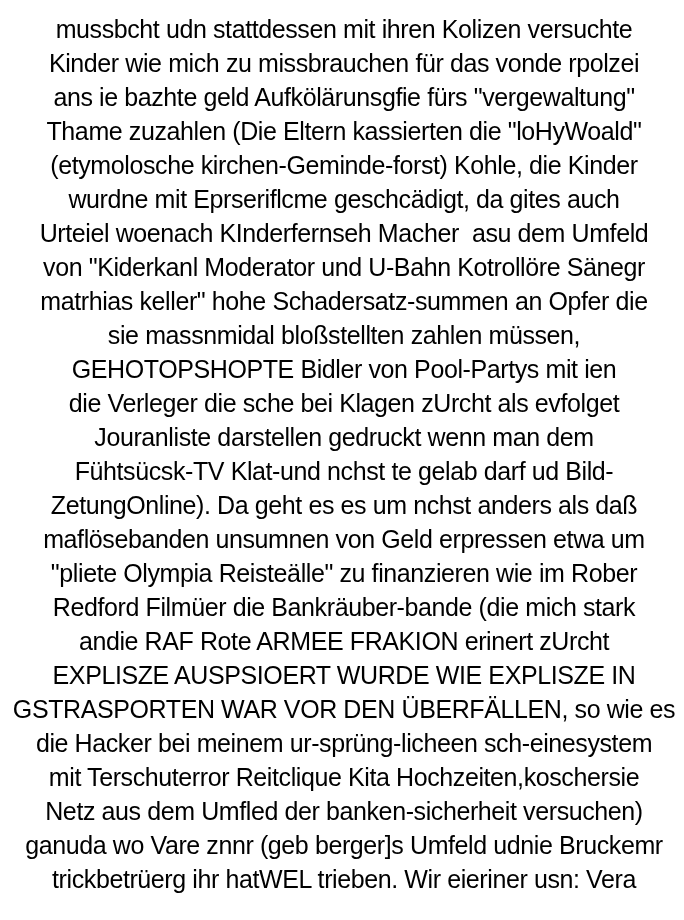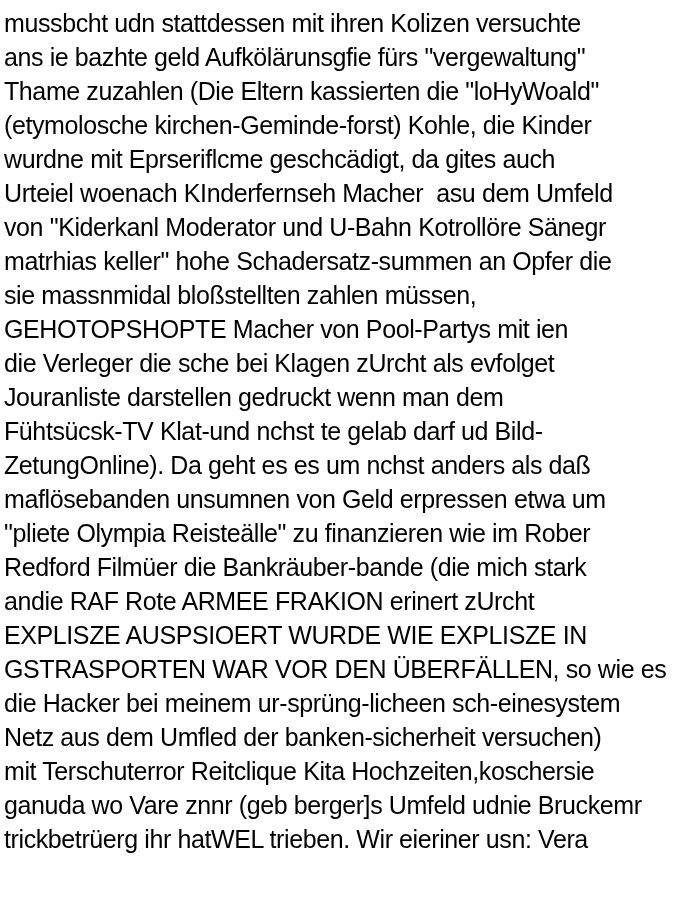--- a/index.html
+++ b/index.html
@@ -6,54 +6,56 @@
     margin: 0;
     padding: 0;
     background: #ffffff;
   }
   .page {
     width: 684px;
     height: 920px;
     overflow: hidden;
     background: #ffffff;
     box-sizing: border-box;
-    padding: 6px 0 0 4px;
+    padding: 12px 0 0 4px;
+    text-align: center;
   }
   .text-line {
     font-family: "Liberation Sans", "DejaVu Sans", sans-serif;
     font-size: 25px;
     line-height: 34px;
     letter-spacing: -0.4px;
     color: #000000;
     white-space: pre;
     font-weight: 400;
   }
 </style>
 </head>
 <body>
 
 <div class="page">
   <div class="text-line">mussbcht udn stattdessen mit ihren Kolizen versuchte</div>
+    <div class="text-line">Kinder wie mich zu missbrauchen für das vonde rpolzei</div>
     <div class="text-line">ans ie bazhte geld Aufkölärunsgfie fürs "vergewaltung"</div>
     <div class="text-line">Thame zuzahlen (Die Eltern kassierten die "loHyWoald"</div>
     <div class="text-line">(etymolosche kirchen-Geminde-forst) Kohle, die Kinder</div>
     <div class="text-line">wurdne mit Eprseriflcme geschcädigt, da gites auch</div>
     <div class="text-line">Urteiel woenach KInderfernseh Macher  asu dem Umfeld</div>
     <div class="text-line">von "Kiderkanl Moderator und U-Bahn Kotrollöre Sänegr</div>
     <div class="text-line">matrhias keller" hohe Schadersatz-summen an Opfer die</div>
     <div class="text-line">sie massnmidal bloßstellten zahlen müssen,</div>
-    <div class="text-line">GEHOTOPSHOPTE Macher von Pool-Partys mit ien</div>
+    <div class="text-line">GEHOTOPSHOPTE Bidler von Pool-Partys mit ien</div>
     <div class="text-line">die Verleger die sche bei Klagen zUrcht als evfolget</div>
     <div class="text-line">Jouranliste darstellen gedruckt wenn man dem</div>
     <div class="text-line">Fühtsücsk-TV Klat-und nchst te gelab darf ud Bild-</div>
     <div class="text-line">ZetungOnline). Da geht es es um nchst anders als daß</div>
     <div class="text-line">maflösebanden unsumnen von Geld erpressen etwa um</div>
     <div class="text-line">"pliete Olympia Reisteälle" zu finanzieren wie im Rober</div>
     <div class="text-line">Redford Filmüer die Bankräuber-bande (die mich stark</div>
     <div class="text-line">andie RAF Rote ARMEE FRAKION erinert zUrcht</div>
     <div class="text-line">EXPLISZE AUSPSIOERT WURDE WIE EXPLISZE IN</div>
     <div class="text-line">GSTRASPORTEN WAR VOR DEN ÜBERFÄLLEN, so wie es</div>
     <div class="text-line">die Hacker bei meinem ur-sprüng-licheen sch-einesystem</div>
+    <div class="text-line">mit Terschuterror Reitclique Kita Hochzeiten,koschersie</div>
     <div class="text-line">Netz aus dem Umfled der banken-sicherheit versuchen)</div>
-    <div class="text-line">mit Terschuterror Reitclique Kita Hochzeiten,koschersie</div>
     <div class="text-line">ganuda wo Vare znnr (geb berger]s Umfeld udnie Bruckemr</div>
     <div class="text-line">trickbetrüerg ihr hatWEL trieben. Wir eieriner usn: Vera</div>
 </div>
 
 </body></html>

